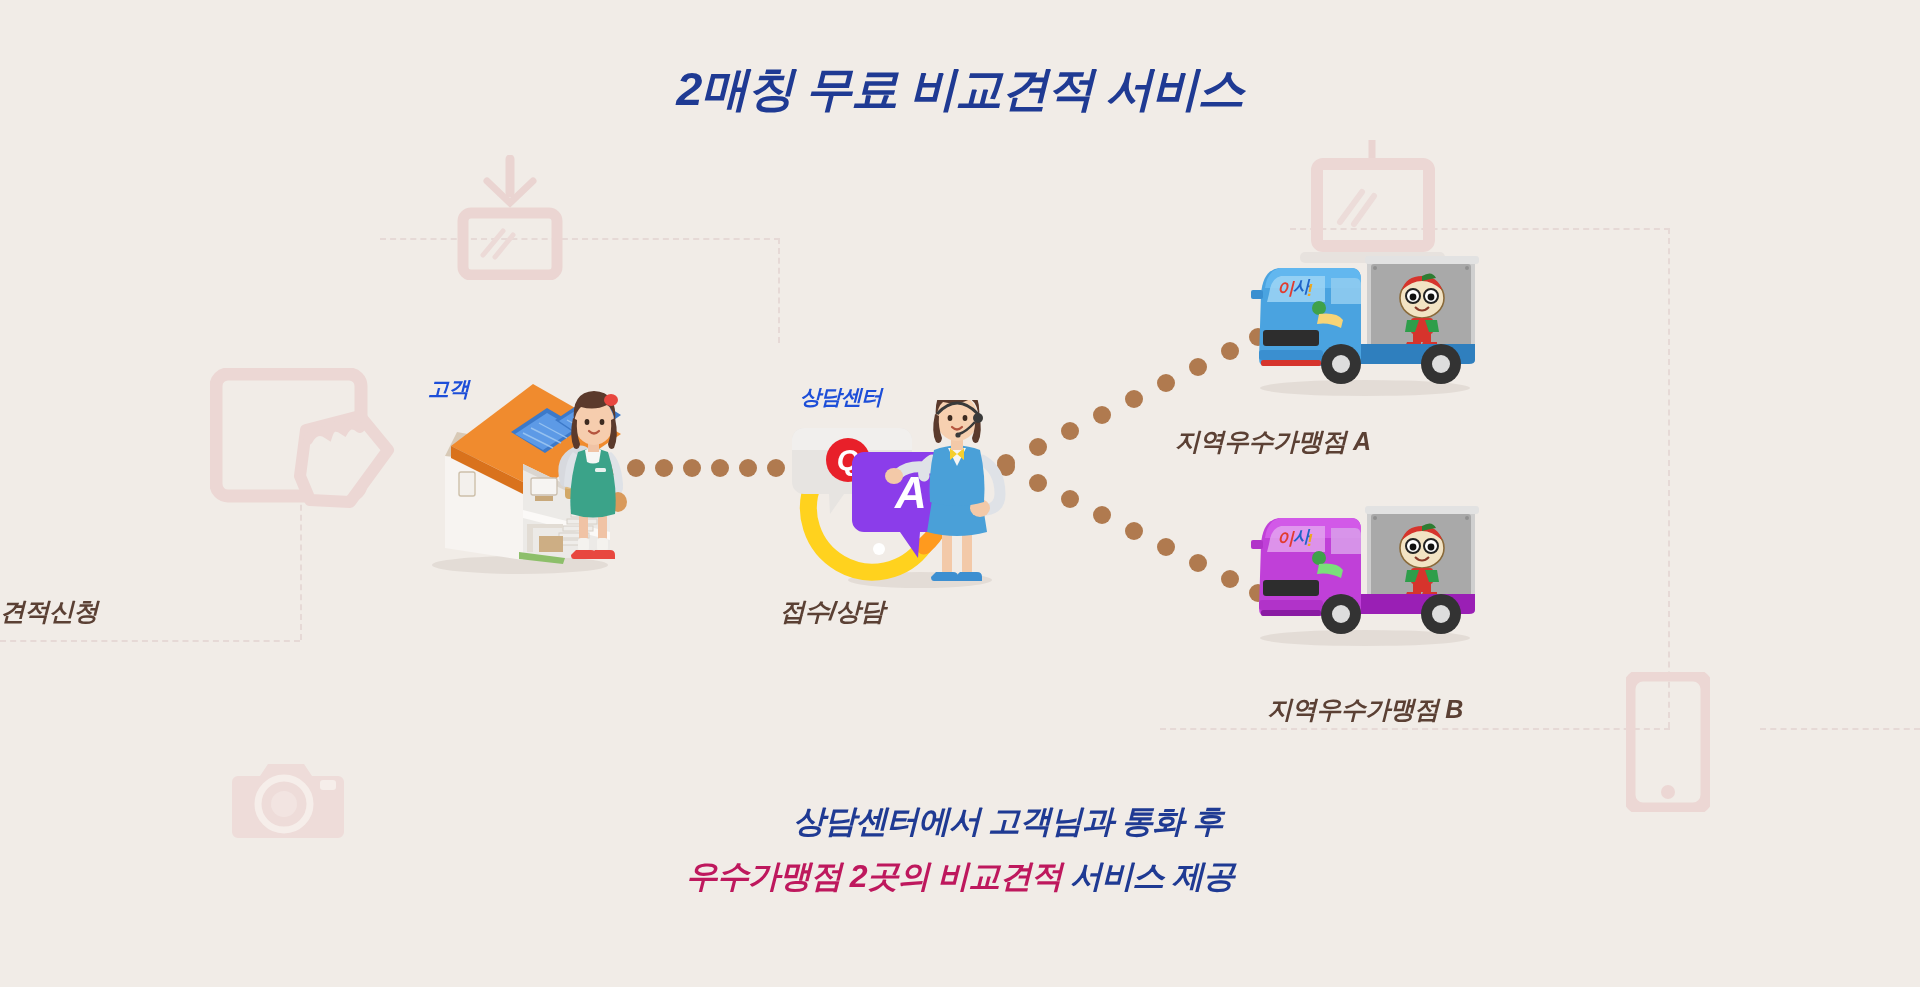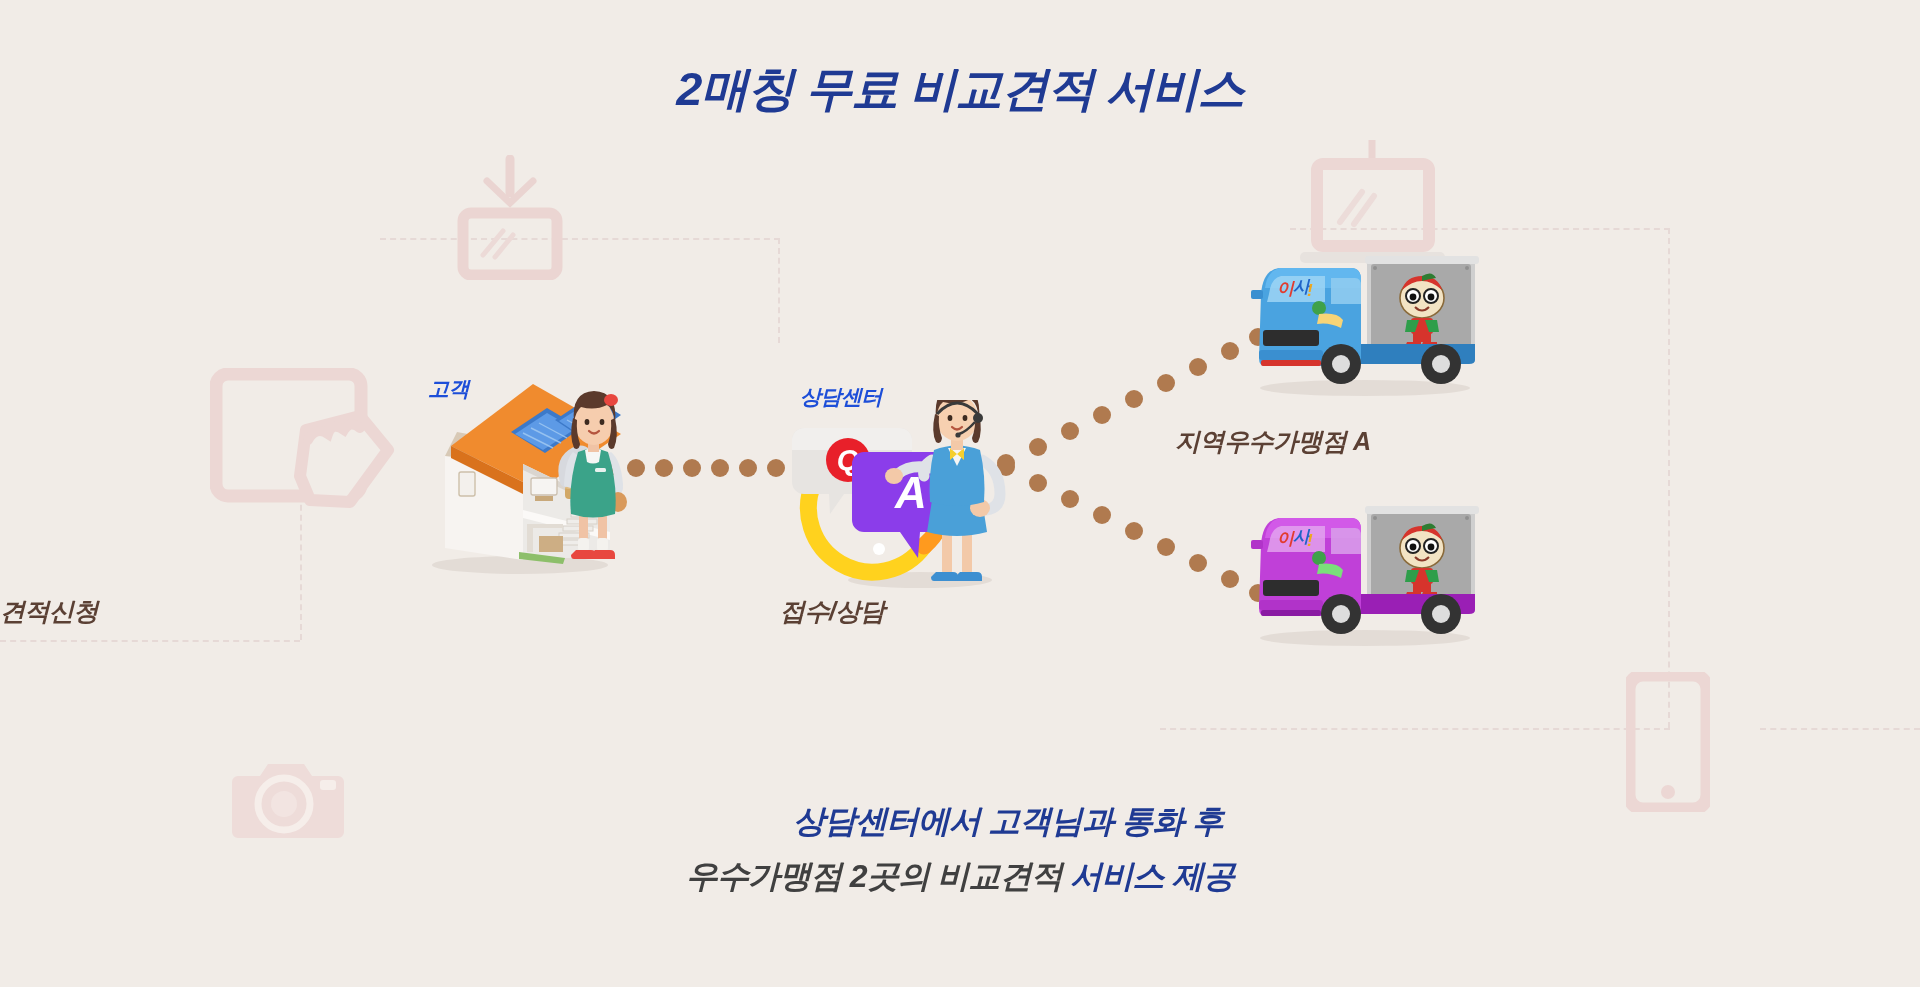--- a/index.html
+++ b/index.html
@@ -63,21 +63,21 @@
     width: 100%;
     text-align: center;
     font-size: 32px;
     font-weight: bold;
     letter-spacing: -0.8px;
     color: #1f3a93;
     white-space: nowrap;
   }
   .caption.l1 { top: 800px; padding-left: 48px; }
   .caption.l2 { top: 855px; }
-  .hl { color: #404040; }
+  .hl { color: #be185d; }
 
   
   .node-label {
     position: absolute;
     font-size: 21px;
     font-weight: bold;
     color: #1d4ed8;
     white-space: nowrap;
     letter-spacing: -0.5px;
   }
@@ -516,19 +516,20 @@
       <rect x="14" y="118" width="64" height="10" rx="3" fill="#b133c9"></rect>
       <rect x="16" y="128" width="60" height="6" rx="2" fill="#8a1aa3"></rect>
       <rect x="6" y="58" width="12" height="9" rx="2" fill="#b133c9"></rect>
       <circle cx="96" cy="132" r="20" fill="#333"></circle>
       <circle cx="96" cy="132" r="9" fill="#ddd"></circle>
       <circle cx="196" cy="132" r="20" fill="#333"></circle>
       <circle cx="196" cy="132" r="9" fill="#ddd"></circle>
     </svg>
   </div>
 
+  <div class="shop-label" style="left:1175px; top:693px; width:380px; text-align:center;">지역우수가맹점 B</div>
 
   <div class="caption l1">상담센터에서 고객님과 통화 후</div>
   <div class="caption l2">
     <span class="hl">우수가맹점 2곳의 </span><span class="hl">비교견적</span><span> 서비스 제공</span>
   </div>
 
 </div>
 
 </body></html>

